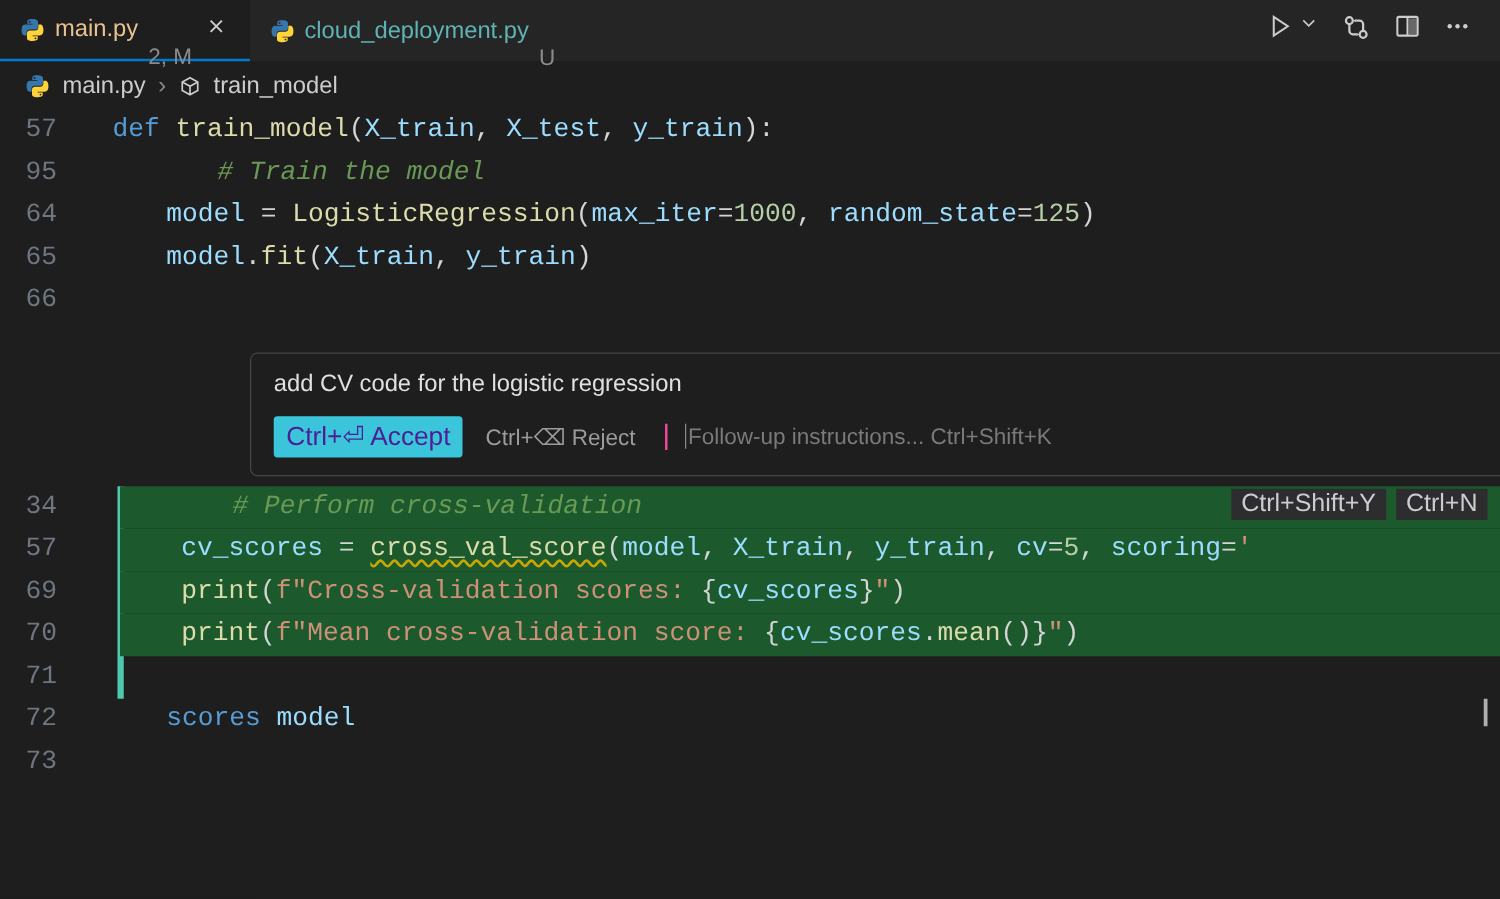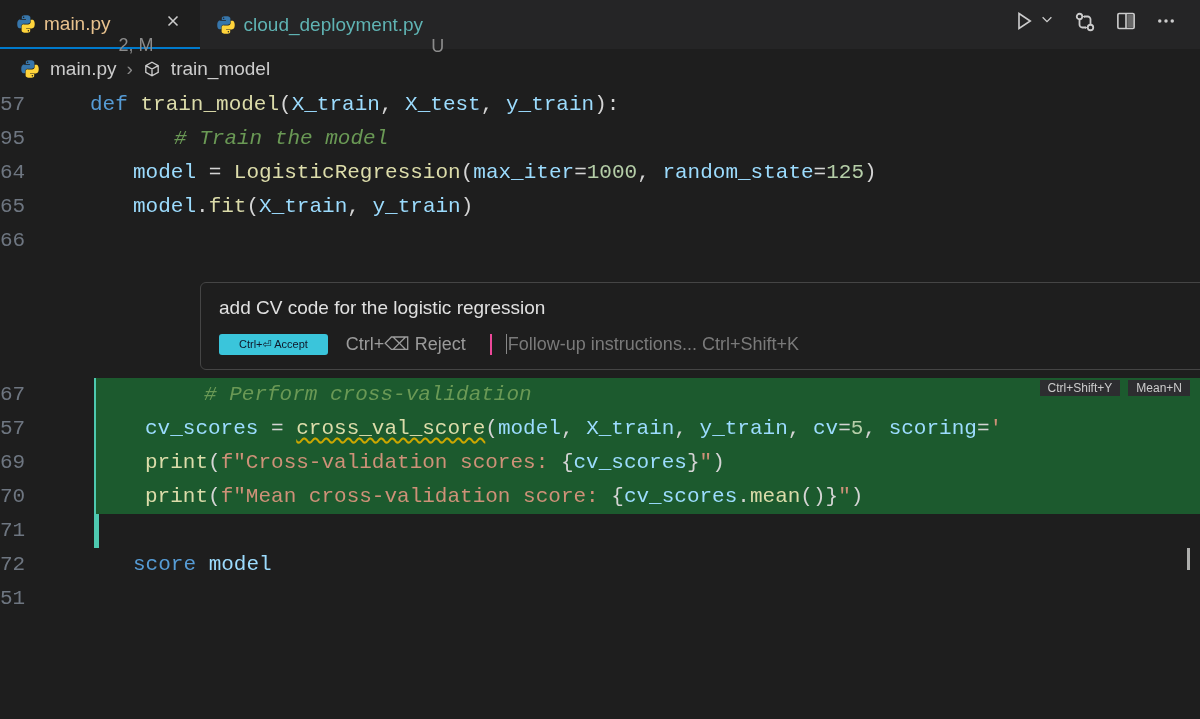--- a/index.html
+++ b/index.html
@@ -89,21 +89,21 @@
     }
     .code-line {
       display: flex;
       height: 34px;
       align-items: center;
       font-size: 21px;
       line-height: 34px;
     }
     .gutter {
       width: 90px;
-      text-align: left;
+      text-align: center;
       padding-right: 24px;
       color: #6e7681;
       flex-shrink: 0;
       font-size: 21px;
     }
     .code {
       white-space: pre;
       flex: 1;
     }
     .kw { color: #569cd6; }
@@ -139,25 +139,25 @@
       margin-bottom: 14px;
     }
     .inline-chat-controls {
       display: flex;
       align-items: center;
       gap: 18px;
       font-size: 18px;
     }
     .accept-btn {
       background: #3ac5db;
-      color: #0f172a;
-      padding: 4px 20px;
+      color: #4c1d95;
+      padding: 4px 10px;
       border-radius: 3px;
       cursor: pointer;
-      font-size: 11px;
+      font-size: 21px;
     }
     .reject-btn {
       color: #9b9b9b;
       cursor: pointer;
     }
     .followup {
       color: #7a7a7a;
       border-left: 2px solid #ec4899;
       padding-left: 14px;
       margin-left: 6px;
@@ -177,21 +177,21 @@
       width: 5px;
       background: #4ec9b0;
     }
     .code-actions {
       position: absolute;
       right: 10px;
       top: 2px;
       display: flex;
       gap: 8px;
       font-family: -apple-system, 'Segoe UI', sans-serif;
-      font-size: 12px;
+      font-size: 20px;
       color: #cccccc;
       z-index: 5;
       margin-left: 24px;
     }
     .code-action {
       background: #2d2d30;
       padding: 1px 8px;
       cursor: pointer;
     }
     .cursor-bar {
@@ -320,44 +320,44 @@
   <div class="inline-chat-controls">
     <span class="accept-btn">Ctrl+⏎ Accept</span>
     <span class="reject-btn">Ctrl+⌫ Reject</span>
     <span class="followup"><span style="border-left:1px solid #888;padding-left:1px"></span>Follow-up instructions... Ctrl+Shift+K</span>
   </div>
     </div>
     <div class="insert-block">
       <div class="insert-marker"></div>
   <div class="code-actions">
     <span class="code-action">Ctrl+Shift+Y</span>
-    <span class="code-action">Mean+N</span>
-  </div>
-      <div class="code-line">
-        <div class="gutter">67</div>
-        <div class="code insert-bg" style="padding-left:24px;margin-left:6px"><span class="indent noline"></span><span class="comment"># Perform cross-validation</span></div>
+    <span class="code-action">Ctrl+N</span>
+  </div>
+      <div class="code-line">
+        <div class="gutter">34</div>
+        <div class="code insert-bg" style="padding-left:6px;margin-left:6px"><span class="indent noline"></span><span class="comment"># Perform cross-validation</span></div>
       </div>
       <div class="code-line">
         <div class="gutter">57</div>
         <div class="code insert-bg" style="padding-left:6px;margin-left:6px"><span class="indent noline"></span><span class="var">cv_scores </span><span class="op">= </span><span class="fn squiggle">cross_val_score</span><span class="punct">(</span><span class="var">model</span><span class="punct">, </span><span class="var">X_train</span><span class="punct">, </span><span class="var">y_train</span><span class="punct">, </span><span class="param">cv</span><span class="op">=</span><span class="num">5</span><span class="punct">, </span><span class="param">scoring</span><span class="op">=</span><span class="str">'</span></div>
       </div>
       <div class="code-line">
         <div class="gutter">69</div>
         <div class="code insert-bg" style="padding-left:6px;margin-left:6px"><span class="indent noline"></span><span class="fn">print</span><span class="punct">(</span><span class="str">f"Cross-validation scores: </span><span class="punct">{</span><span class="var">cv_scores</span><span class="punct">}</span><span class="str">"</span><span class="punct">)</span></div>
       </div>
       <div class="code-line">
         <div class="gutter">70</div>
         <div class="code insert-bg" style="padding-left:6px;margin-left:6px"><span class="indent noline"></span><span class="fn">print</span><span class="punct">(</span><span class="str">f"Mean cross-validation score: </span><span class="punct">{</span><span class="var">cv_scores</span><span class="punct">.</span><span class="fn">mean</span><span class="punct">()</span><span class="punct">}</span><span class="str">"</span><span class="punct">)</span></div>
       </div>
       <div class="code-line">
         <div class="gutter">71</div>
         <div class="code insert-bg" style="padding-left:6px;margin-left:6px"></div>
       </div>
     </div>
     <div class="code-line">
       <div class="gutter">72</div>
-      <div class="code" style="position:relative"><span class="indent"></span><span class="kw">score </span><span class="var">model</span><span class="cursor-bar" style="float:right;margin-right:10px"></span></div>
-    </div>
-    <div class="code-line">
-      <div class="gutter">51</div>
+      <div class="code" style="position:relative"><span class="indent"></span><span class="kw">scores </span><span class="var">model</span><span class="cursor-bar" style="float:right;margin-right:10px"></span></div>
+    </div>
+    <div class="code-line">
+      <div class="gutter">73</div>
       <div class="code" style="position:relative"></div>
     </div>
   </div>
 
 </body></html>

